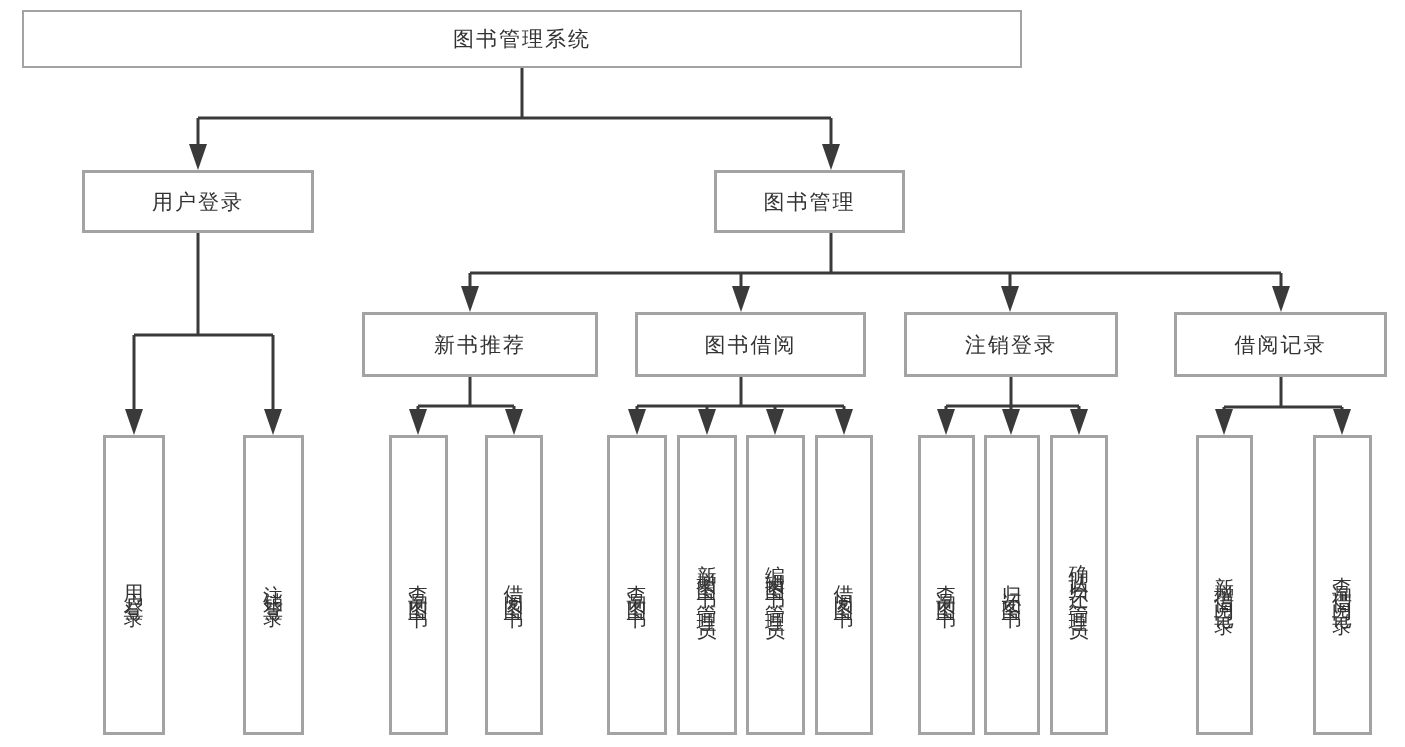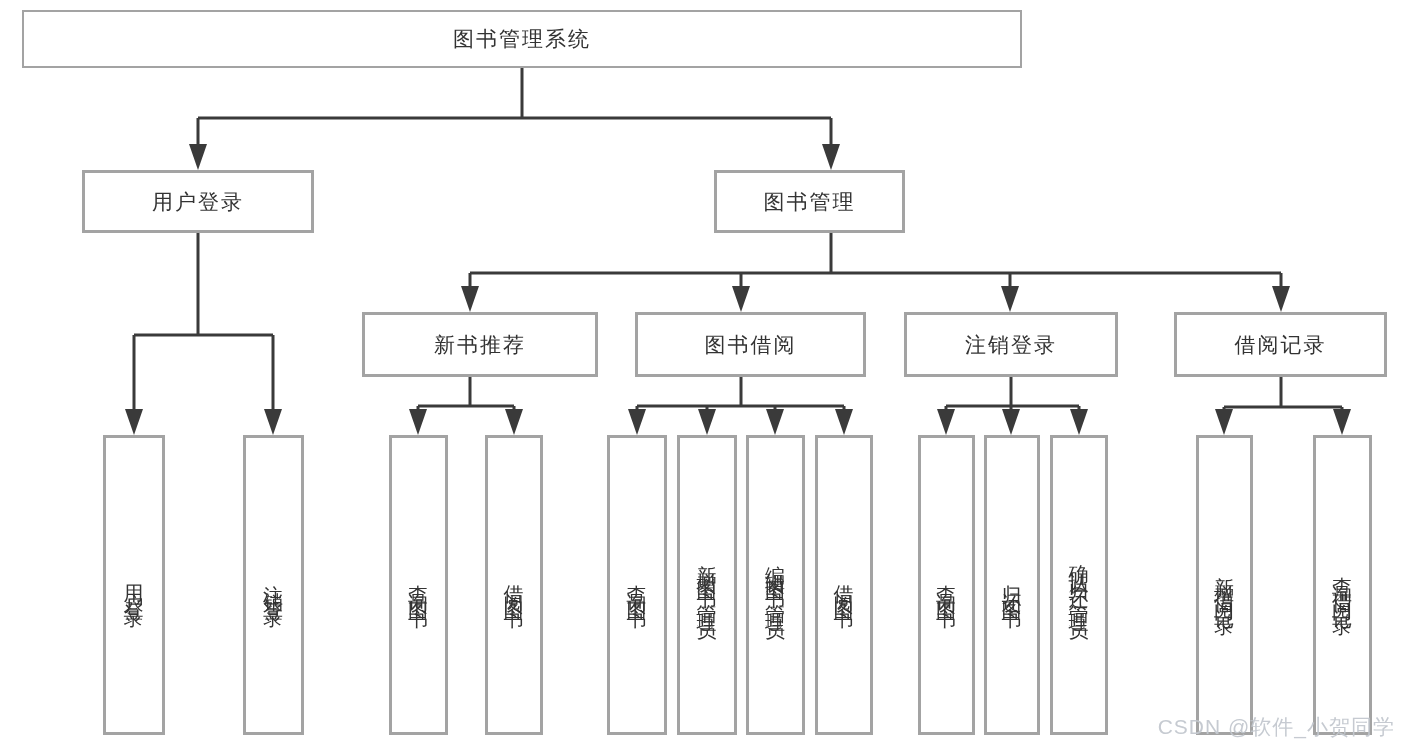--- a/index.html
+++ b/index.html
@@ -146,14 +146,13 @@
     <span>确认归还（管理员）</span>
   </div>
 
   <div class="node v-node" style="left:1196px;top:435px;width:57px;height:300px;">
     <span>新增借阅记录</span>
   </div>
   <div class="node v-node" style="left:1313px;top:435px;width:59px;height:300px;">
     <span>查询借阅记录</span>
   </div>
 
-  <div class="watermark">CSDN @软件_小贺同学</div>
 </div>
 
 </body></html>

